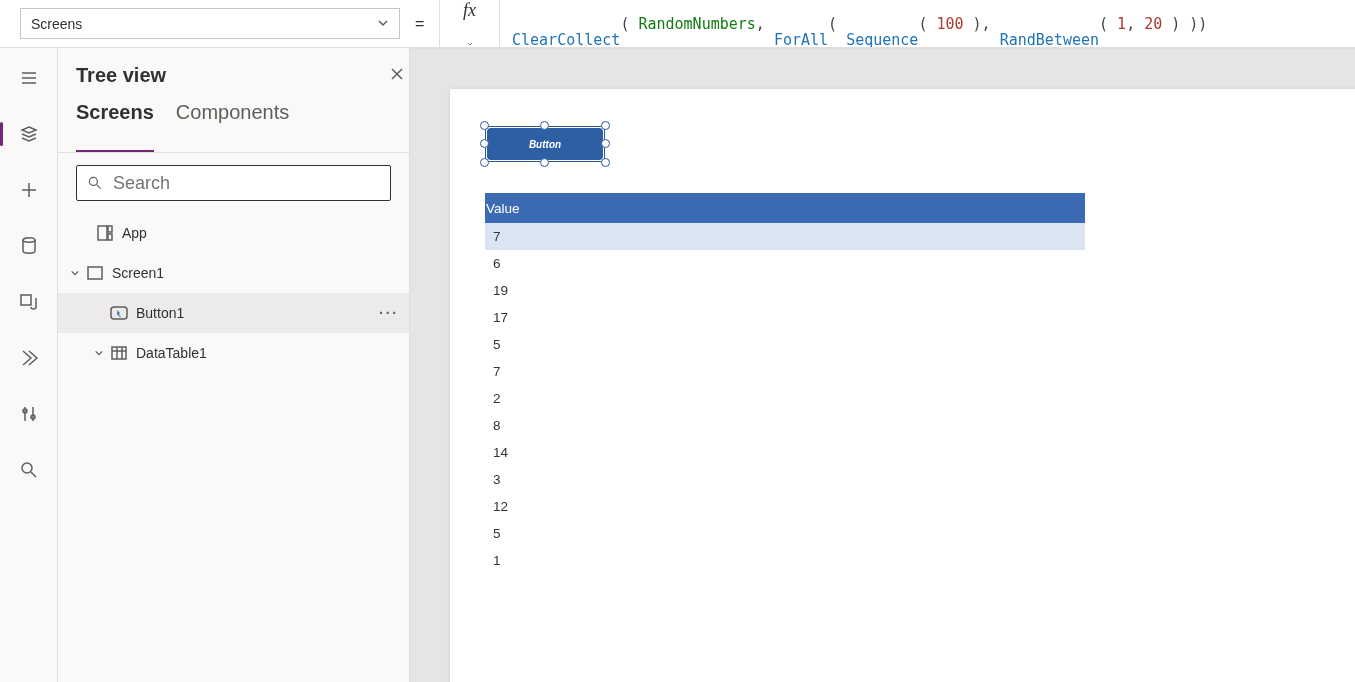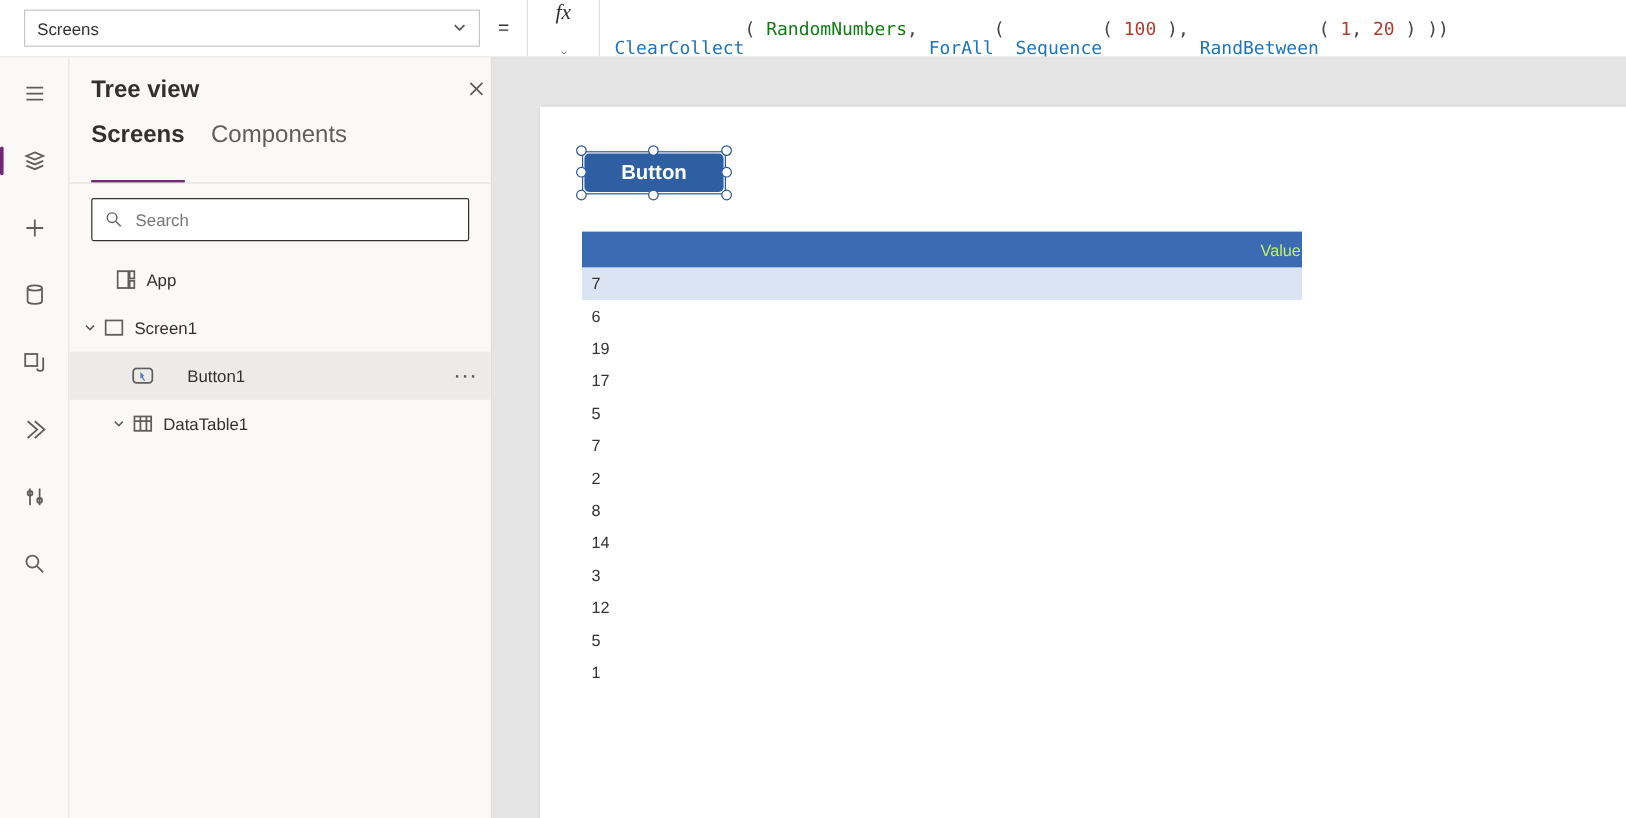--- a/index.html
+++ b/index.html
@@ -25,44 +25,44 @@
   .icon-stroke { stroke:#605e5c; stroke-width:1.5; fill:none; }
   
   .tree-panel { width:352px; border-right:1px solid #e1dfdd; background:#faf9f8; display:flex; flex-direction:column; }
   .tree-header { display:flex; align-items:center; justify-content:space-between; padding:16px 4px 6px 18px;}
   .tree-header h1 { margin:0; font-size:20px; font-weight:600;}
   .tabs { display:flex; gap:22px; padding:8px 18px 0 18px; border-bottom:1px solid #e1dfdd;}
   .tab-item { padding-bottom:26px; font-size:20px; color:#605e5c; cursor:pointer; }
   .tab-item.active { color:#323130; font-weight:600; border-bottom:2px solid #742774;}
   .search-wrap { padding:12px 18px;}
   .search { border:1px solid #323130; border-radius:2px; height:36px; display:flex; align-items:center; padding:0 10px; gap:8px; background:#fff;}
-  .search input { border:none; outline:none; flex:1; font-size:14px; background:transparent;}
+  .search input { border:none; outline:none; flex:1; font-size:18px; background:transparent;}
   .tree-list { flex:1; overflow:auto;}
   .tree-row { display:flex; align-items:center; height:40px; padding-right:10px; cursor:pointer; position:relative;}
-  .tree-row.selected { background:#edebe9;gap:20px;}
+  .tree-row.selected { background:#edebe9;}
   .tree-row .more { margin-left:auto; letter-spacing:2px; color:#605e5c; font-weight:bold; display:none;}
   .tree-row.selected .more, .tree-row:hover .more { display:block;}
   .chevron { width:18px; display:flex; justify-content:center; align-items:center; color:#605e5c;}
   .tree-icon { width:22px; display:flex; justify-content:center; align-items:center;}
   .tree-label { padding-left:6px;}
   
   .canvas-outer { flex:1; background:#e5e5e5; padding:40px 0 0 40px; overflow:hidden; border-top:1px solid #e1dfdd;}
   .canvas-inner { background:#fff; width:910px; height:602px; position:relative; box-shadow:0 0 4px rgba(0,0,0,.1);}
   
   .btn-sel-wrap { position:absolute; left:35px; top:37px; width:120px; height:36px;}
   .btn-sel-border { position:absolute; inset:0; border:1px solid #2b579a;}
-  .btn-el { position:absolute; inset:2px; background:#2e5fa3; color:#fff; font-weight:600; display:flex; align-items:center; justify-content:center; border-radius:4px; font-size:17px;}
+  .btn-el { position:absolute; inset:2px; background:#2e5fa3; color:#fff; font-weight:600; display:flex; align-items:center; justify-content:center; border-radius:4px; font-size:10px;font-style:italic;}
   .handle { position:absolute; width:9px; height:9px; background:#fff; border:1px solid #2b579a; border-radius:50%;}
   .h-tl{ left:-5px; top:-5px;} .h-tr{ right:-5px; top:-5px;}
   .h-bl{ left:-5px; bottom:-5px;} .h-br{ right:-5px; bottom:-5px;}
   .h-t { left:calc(50% - 5px); top:-5px;} .h-b{ left:calc(50% - 5px); bottom:-5px;}
   .h-l { left:-5px; top:calc(50% - 5px);} .h-r{ right:-5px; top:calc(50% - 5px);}
   
   .dtable { position:absolute; left:35px; top:104px; width:600px; border-collapse:collapse; font-size:13.5px;}
-  .dtable th { background:#3b6cb3; color:#bef264; font-weight:400; height:30px; text-align:right;}
+  .dtable th { background:#3b6cb3; color:#ffffff; font-weight:400; height:30px; text-align:left;}
   .dtable td { height:27px; padding:0 8px; color:#333;}
   .dtable tbody tr:first-child td { background:#dbe4f3;}
 </style>
 </head>
 <body>
 
 <div class="root">
 
   <div class="formula-bar">
     <div class="prop-select">

